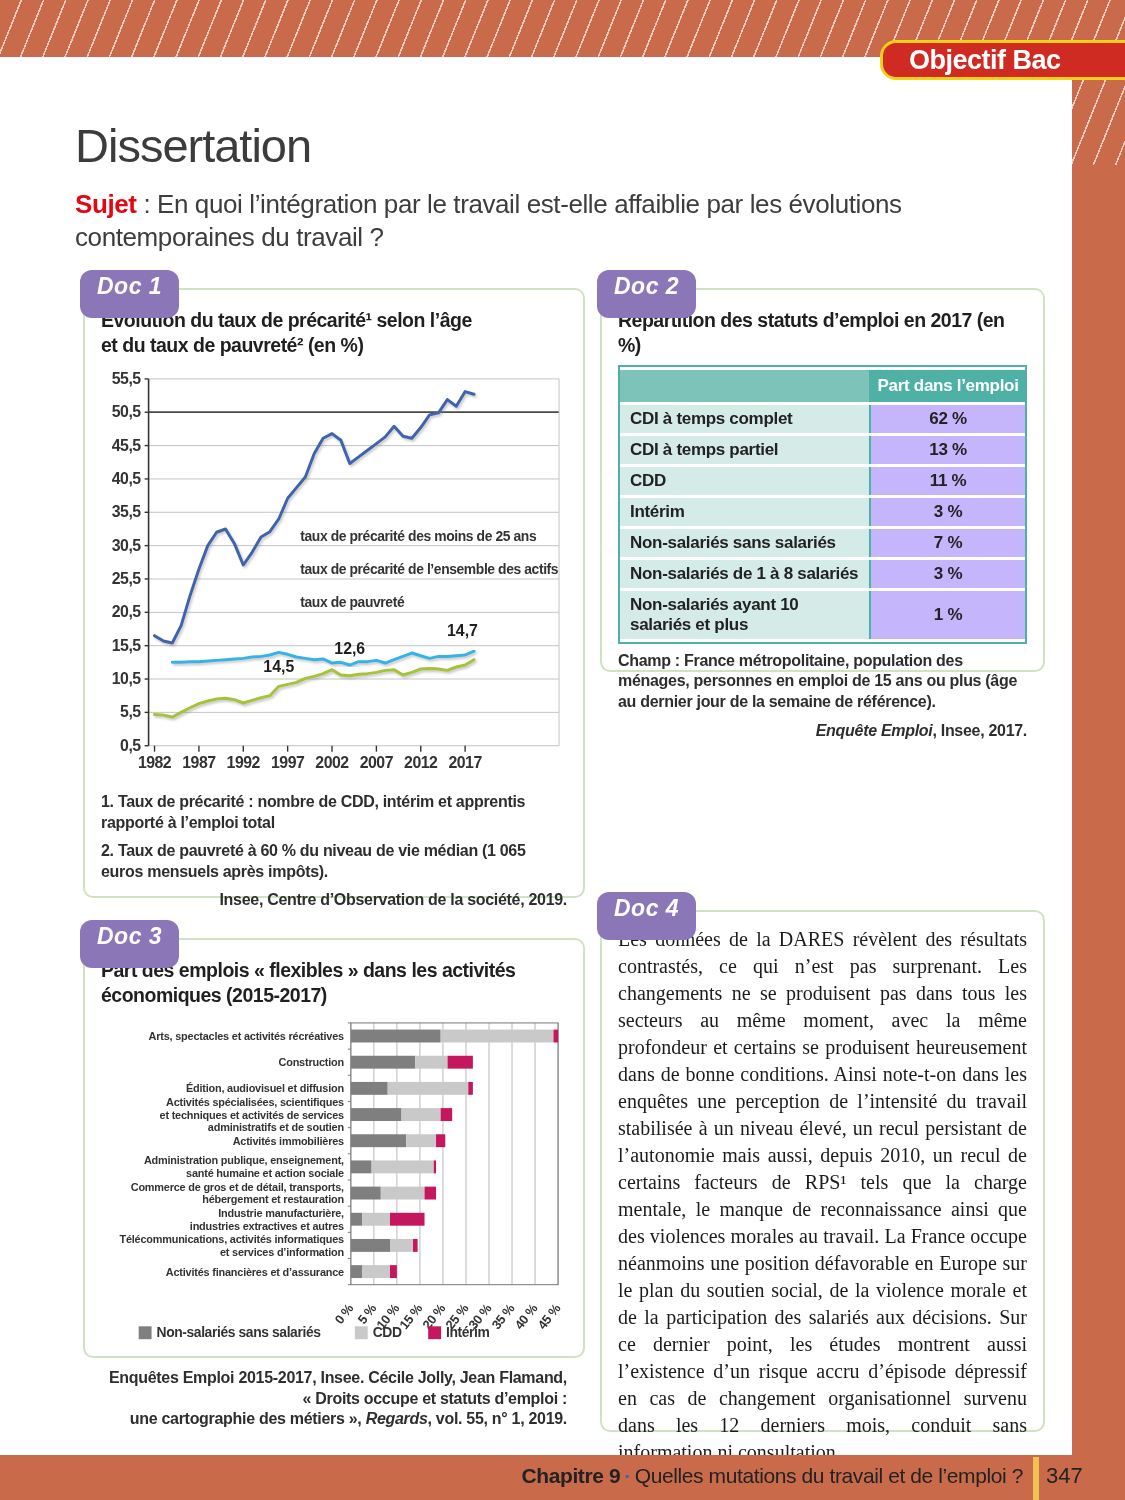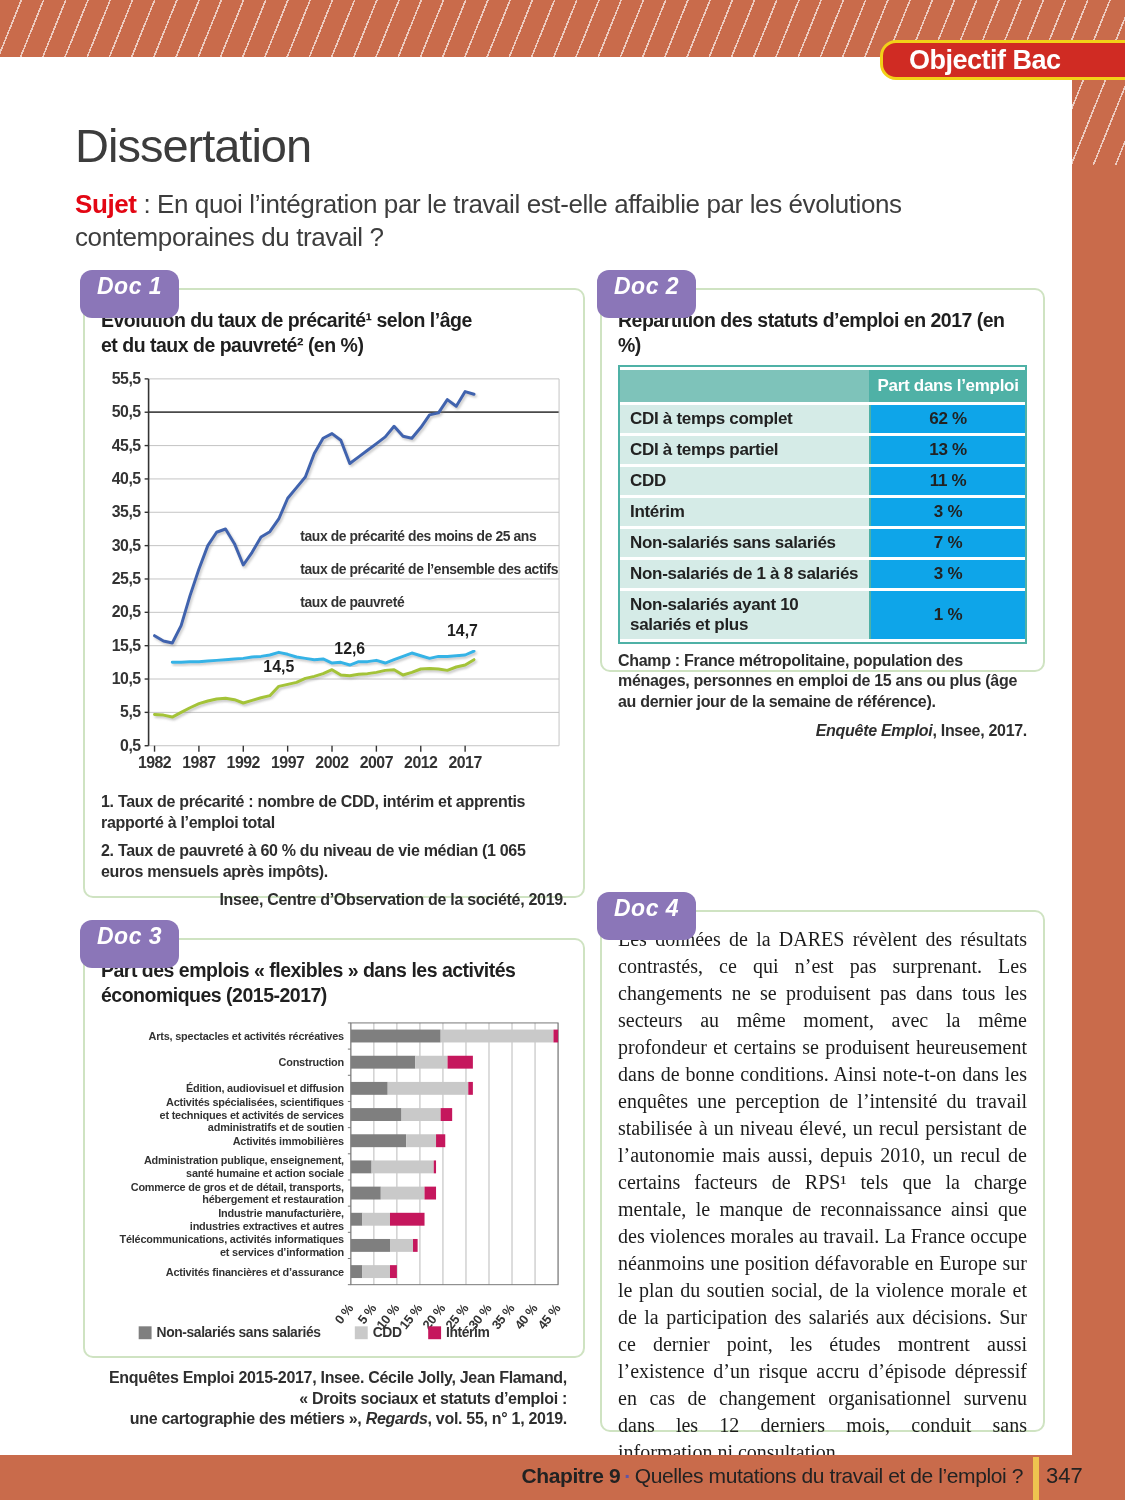--- a/index.html
+++ b/index.html
@@ -46,21 +46,21 @@
   .cat  { font-size:11px; font-weight:700; fill:#333; letter-spacing:-0.2px; }
   .xtick{ font-size:13px; font-weight:700; fill:#333; letter-spacing:-0.4px; }
 
   
   .tbl-frame { border:2px solid #4fb1a6; margin-top:6px; }
   table.statuts { width:100%; border-collapse:separate; border-spacing:0 3px; background:#fff; }
   table.statuts th, table.statuts td { font-size:17px; letter-spacing:-0.3px; }
   th.blank { background:#7ec3ba; border-right:2px solid #4fb1a6; }
   th.colhead { background:#4fb1a6; color:#fff; font-weight:700; text-align:center; padding:6px 4px; }
   td.lbl { background:#d5ebe7; border-right:2px solid #4fb1a6; font-weight:700; color:#222; padding:4px 10px; width:62%; }
-  td.val { background:#0ea5e9; font-weight:700; color:#222; text-align:center; padding:4px;margin-top:20px; }
+  td.val { background:#c4b5fd; font-weight:700; color:#222; text-align:center; padding:4px;margin-top:20px; }
 
   
   .doc4-text { font-family:"Liberation Serif", serif; font-size:20px; line-height:27px;
     color:#1c1c1c; text-align:justify; }
   .doc4-fn { font-size:16.5px; color:#2e2e2e; margin-top:12px; letter-spacing:-0.3px; }
   .doc4-fn b { font-weight:700; }
 
   
   .footer { position:absolute; left:0; top:1455px; width:1125px; height:45px; background:#c96b4b; }
   .f-text { position:absolute; right:102px; top:9px; font-size:21px; color:#222; letter-spacing:-0.4px; white-space:nowrap; }
@@ -297,21 +297,21 @@
         <text x="464" y="296" text-anchor="end" class="xtick" transform="rotate(-52 464 296)">45 %</text>
         <rect x="38" y="314" width="13" height="13" fill="#7f7f7f"></rect>
         <text x="56" y="325" class="leg">Non-salariés sans salariés</text>
         <rect x="256" y="314" width="13" height="13" fill="#c9c9c9"></rect>
         <text x="274" y="325" class="leg">CDD</text>
         <rect x="330" y="314" width="13" height="13" fill="#c5175d"></rect>
         <text x="348" y="325" class="leg">Intérim</text>
       </svg>
     <p class="src" style="margin-top:4px;">
       <span>Enquêtes Emploi 2015-2017, Insee. Cécile Jolly, Jean Flamand,</span><br>
-      <span>« Droits sociaux et statuts d’emploi :</span><br>
+      <span>« Droits occupe et statuts d’emploi :</span><br>
       <span>une cartographie des métiers », </span><span class="it">Regards</span><span>, vol. 55, n° 1, 2019.</span>
     </p>
   </section>
 
   <section class="doc" id="doc4">
     <div class="doc-badge">Doc 4</div>
     <p class="doc4-text">Les données de la DARES révèlent des résultats contrastés, ce qui n’est pas surprenant. Les changements ne se produisent pas dans tous les secteurs au même moment, avec la même profondeur et certains se produisent heureusement dans de bonne conditions. Ainsi note-t-on dans les enquêtes une perception de l’intensité du travail stabilisée à un niveau élevé, un recul persistant de l’autonomie mais aussi, depuis 2010, un recul de certains facteurs de RPS¹ tels que la charge mentale, le manque de reconnaissance ainsi que des violences morales au travail. La France occupe néanmoins une position défavorable en Europe sur le plan du soutien social, de la violence morale et de la participation des salariés aux décisions. Sur ce dernier point, les études montrent aussi l’existence d’un risque accru d’épisode dépressif en cas de changement organisationnel survenu dans les 12 derniers mois, conduit sans information ni consultation</p>
     <p class="doc4-fn"><b>1.</b><span> Risques psychosociaux.</span></p>
 
   </section>

